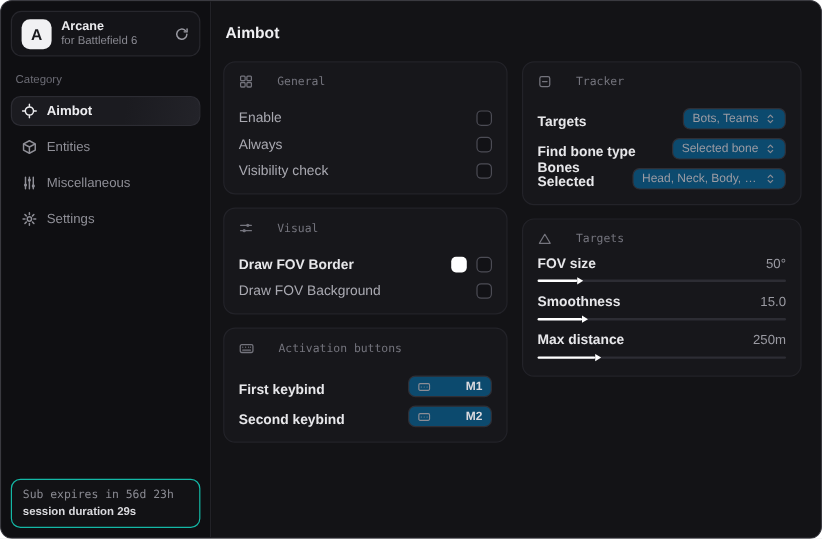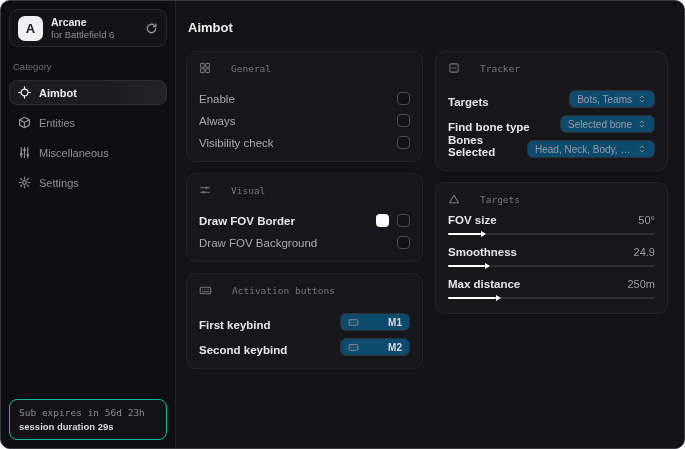--- a/index.html
+++ b/index.html
@@ -316,21 +316,21 @@
             <div class="track">
               <div class="fill" style="width: 16%;">
                 <span class="thumb"></span>
               </div>
             </div>
           </div>
 
           <div class="slider-block">
             <div class="slider-top">
               <span class="lbl-bright">Smoothness</span>
-              <span class="slider-val">24.9</span>
+              <span class="slider-val">15.0</span>
             </div>
             <div class="track">
               <div class="fill" style="width: 18%;">
                 <span class="thumb"></span>
               </div>
             </div>
           </div>
 
           <div class="slider-block">
             <div class="slider-top">

